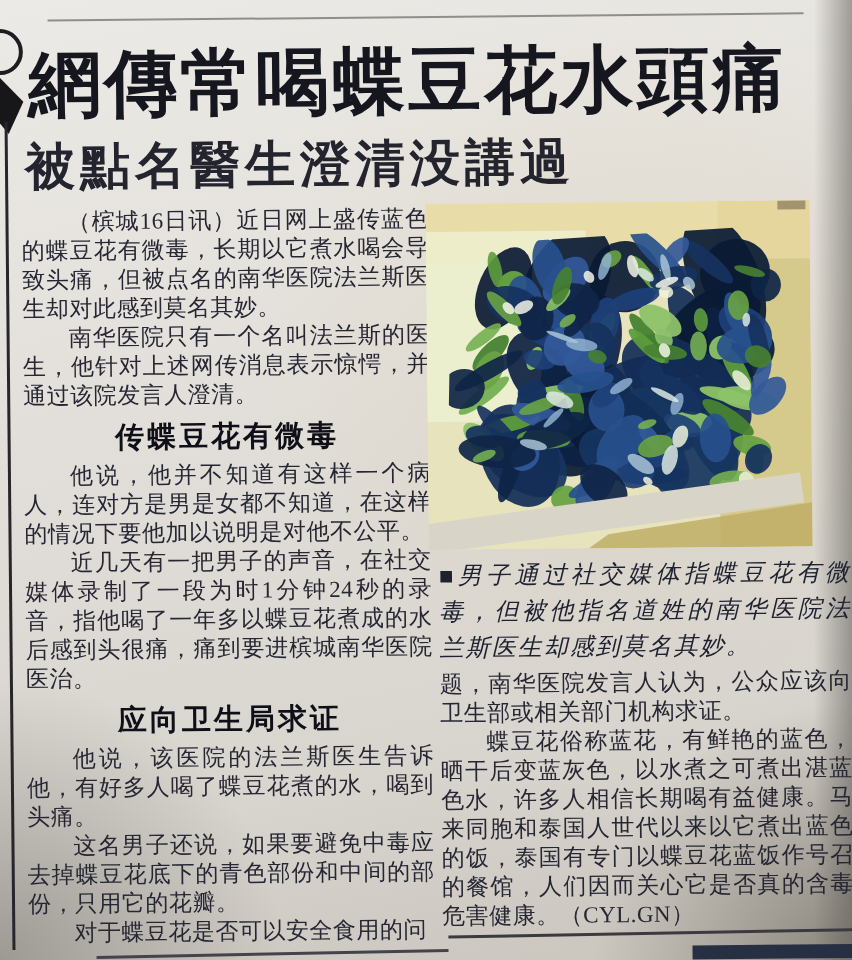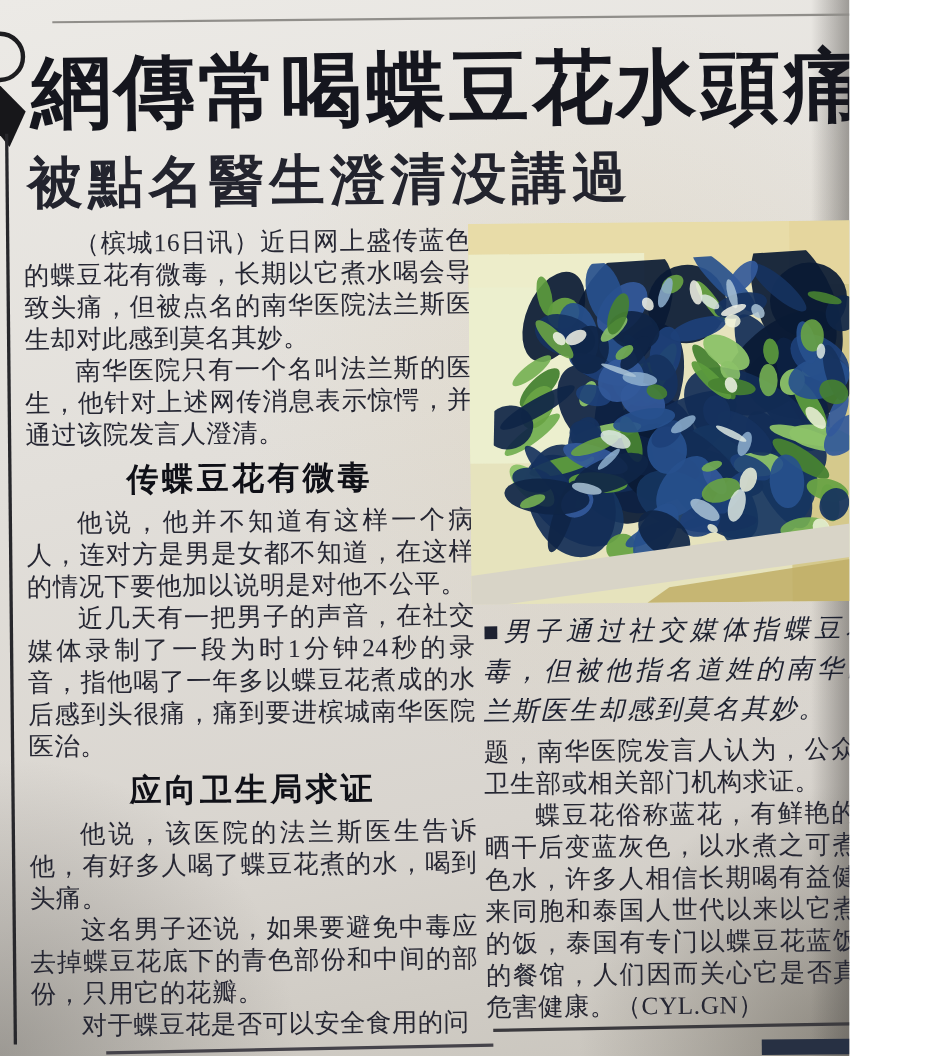--- a/index.html
+++ b/index.html
@@ -1,19 +1,19 @@
 <!DOCTYPE html>
 <html lang="zh"><head>
 <meta charset="utf-8">
 <style>
   html,body{margin:0;padding:0;}
   body{width:852px;height:960px;overflow:hidden;font-family:"Liberation Serif",serif;}
 
   .page{
-    position:relative;width:772px;height:960px;overflow:hidden;
+    position:relative;width:852px;height:960px;overflow:hidden;
     background:
       linear-gradient(to left, rgba(95,92,88,.55), rgba(95,92,88,0) 4.5%),
       radial-gradient(circle at 0% 100%, rgba(70,68,64,.38), rgba(70,68,64,0) 22%),
       radial-gradient(circle at 100% 100%, rgba(60,55,45,.45), rgba(60,55,45,0) 20%),
       radial-gradient(ellipse at 72% 38%, rgba(212,192,142,.20), rgba(212,192,142,0) 42%),
       linear-gradient(168deg,#eceae6 0%,#e2dfda 40%,#d8d4ce 75%,#c8c4bc 100%);
   }
   .sheet{position:absolute;inset:0;transform:rotate(-0.55deg);transform-origin:50% 50%;}
 
   .top-rule{position:absolute;left:52px;top:16px;width:756px;height:2px;background:#908e8a;}

